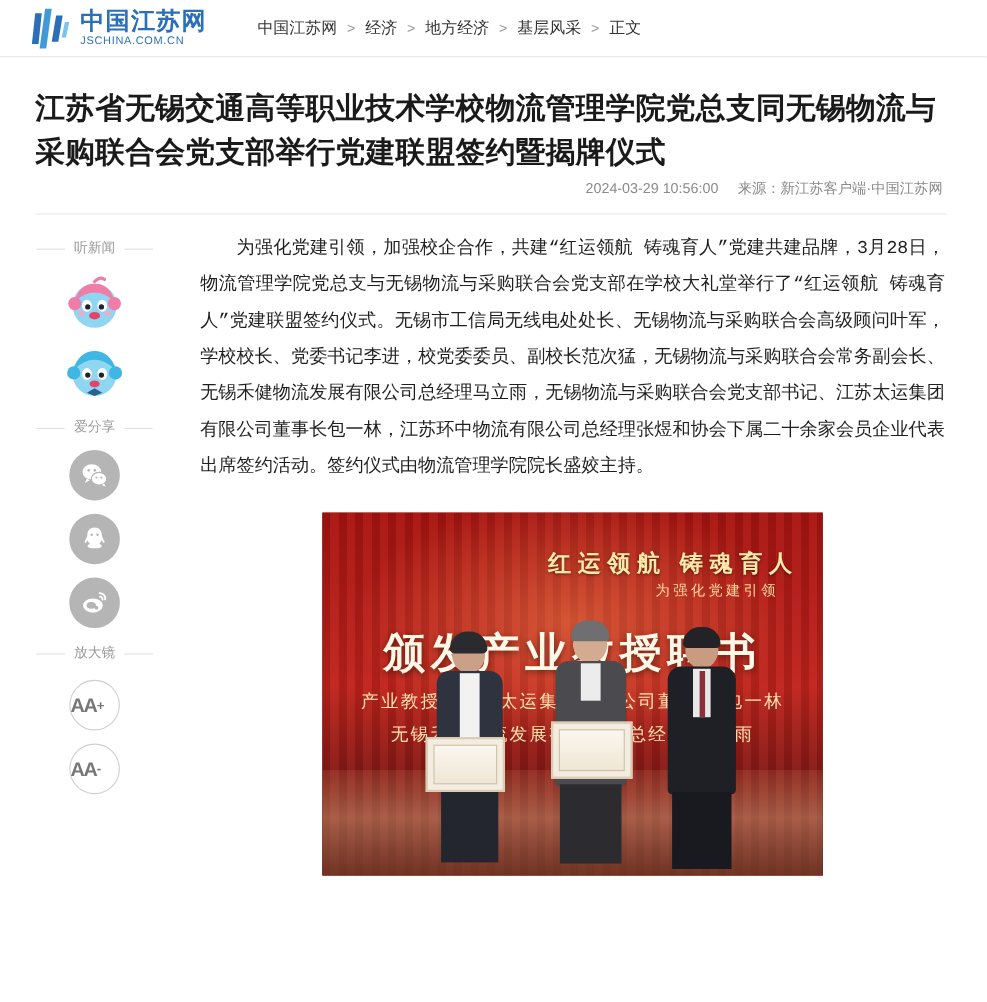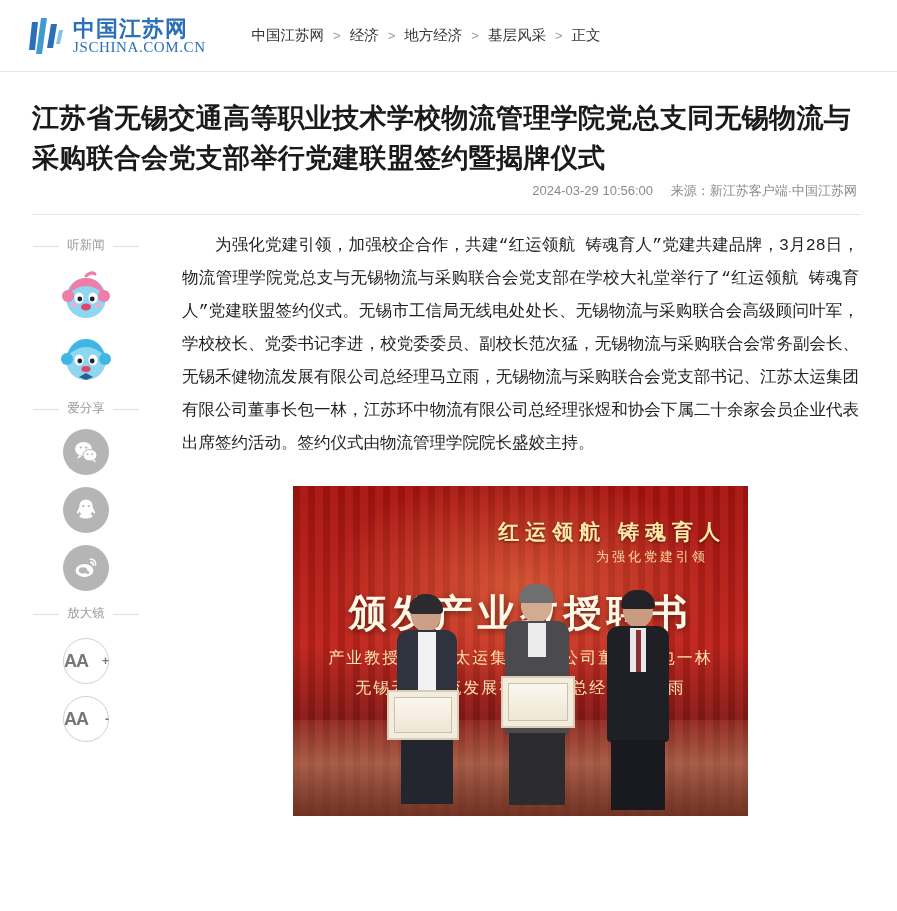--- a/index.html
+++ b/index.html
@@ -12,46 +12,46 @@
     overflow: hidden;
   }
   #page {
     position: relative;
     width: 897px; height: 911px;
     background: #fff;
   }
 
   
   .header {
-    height: 72px;
+    height: 52px;
     display: flex;
     align-items: center;
     padding: 0 0 0 28px;
     border-bottom: 1px solid #e6e6e6;
   }
   .logo-wrap {
     display: flex;
     align-items: center;
     gap: 9px;
   }
   .logo-mark { width: 36px; height: 40px; display: block; }
   .logo-text { display: flex; flex-direction: column; justify-content: center; }
   .logo-cn {
     font-size: 22px;
     font-weight: bold;
     color: #2b6fb8;
     letter-spacing: 1px;
     line-height: 24px;
   }
   .logo-en {
-    font-size: 15px;
+    font-size: 10px;
     color: #2b6fb8;
     letter-spacing: 0.6px;
     line-height: 13px;
-    font-family: Liberation Serif, serif;
+    font-family: Liberation Sans, sans-serif;
   }
 
   .breadcrumb {
     margin-left: 46px;
     font-size: 14.5px;
     color: #333;
     display: flex;
     align-items: center;
     gap: 0px;
     white-space: nowrap;
@@ -135,21 +135,21 @@
 
   .zoom-btns { display: flex; flex-direction: column; align-items: center; gap: 12px; margin-top: 4px; }
   .zoom-btn {
     width: 46px; height: 46px;
     border-radius: 50%;
     border: 1.5px solid #cfcfcf;
     background: #fff;
     color: #777;
     font-size: 18px;
     font-weight: bold;
-    display: flex; align-items: center; justify-content: space-between;
+    display: flex; align-items: center; justify-content: flex-start;
     cursor: pointer;
     letter-spacing: -1px;
   }
   .zoom-btn sup { font-size: 12px; font-weight: bold; }
 
   .article-body {
     flex: 1;
     padding: 14px 38px 0 10px;
   }
   .para {

